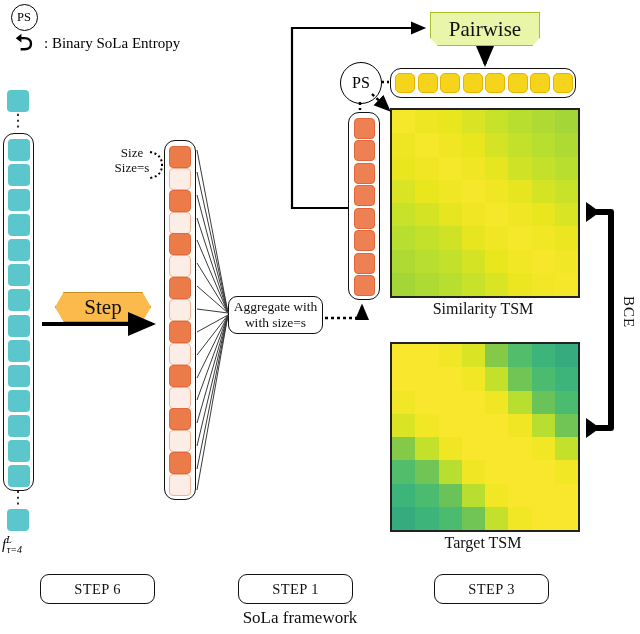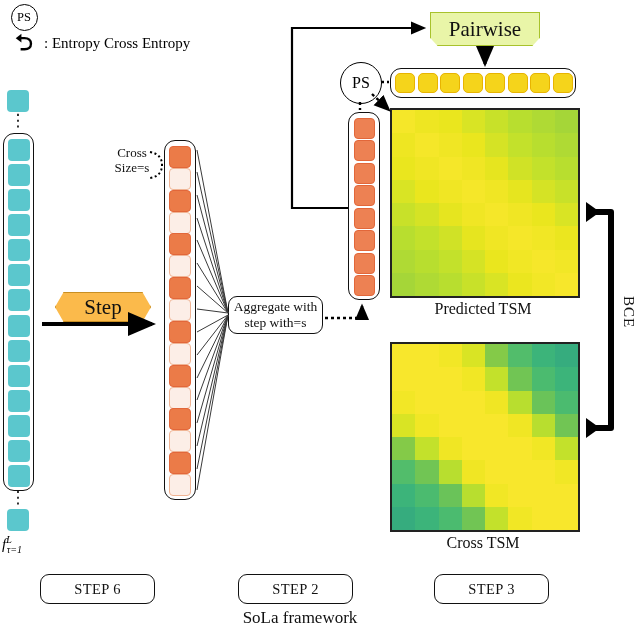--- a/index.html
+++ b/index.html
@@ -81,21 +81,21 @@
 <div class="abs" id="legend">
   <div class="legend-row">
     <span class="legend-icon">
       <span class="ps-circle">PS</span>
     </span>
   </div>
   <div class="legend-row">
     <span class="legend-icon">
       <span class="bce-glyph">⮌</span>
     </span>
-    <span class="legend-text">: Entropy Cross Entropy</span>
+    <span class="legend-text">: Binary SoLa Entropy</span>
   </div>
 </div>
 
 <div class="abs sq teal" style="left:7px;top:90px;width:22px;height:22px;"></div>
 <div class="abs dots-v" style="left:7px;top:118px;width:22px;height:14px;">⋮</div>
 
 <div class="abs pill" id="input-col" style="left:3px;top:133px;width:31px;height:358px;">
     <div class="abs sq teal" style="left: 4px; top: 5px; width: 22px; height: 22px;"></div>
     <div class="abs sq teal" style="left: 4px; top: 30.0769px; width: 22px; height: 22px;"></div>
     <div class="abs sq teal" style="left: 4px; top: 55.1538px; width: 22px; height: 22px;"></div>
@@ -109,29 +109,29 @@
     <div class="abs sq teal" style="left: 4px; top: 255.769px; width: 22px; height: 22px;"></div>
     <div class="abs sq teal" style="left: 4px; top: 280.846px; width: 22px; height: 22px;"></div>
     <div class="abs sq teal" style="left: 4px; top: 305.923px; width: 22px; height: 22px;"></div>
     <div class="abs sq teal" style="left: 4px; top: 331px; width: 22px; height: 22px;"></div>
   </div>
 
 <div class="abs dots-v" style="left:7px;top:495px;width:22px;height:14px;">⋮</div>
 <div class="abs sq teal" style="left:7px;top:509px;width:22px;height:22px;"></div>
 
 <div class="abs" style="left:2px;top:534px;width:50px;font-size:15px;font-style:italic;">
-  <span>f</span><sup style="font-size:10px;">L</sup><sub style="font-size:10px;margin-left:-5px;">τ=1</sub>
+  <span>f</span><sup style="font-size:10px;">L</sup><sub style="font-size:10px;margin-left:-5px;">τ=4</sub>
 </div>
 
 <div class="abs hexlabel sola" style="left:55px;top:292px;width:96px;height:30px;">
   <span>Step</span>
 </div>
 
 <div class="abs small-lbl" style="left:104px;top:146px;width:56px;">
-  <div>Cross</div>
+  <div>Size</div>
   <div><span>Size=s</span></div>
 </div>
 
 <div class="abs pill" id="mid-col" style="left:164px;top:140px;width:32px;height:360px;">
     <div class="abs sq orange" style="left: 4px; top: 5px; width: 22px; height: 22px;"></div>
     <div class="abs sq orange-lite" style="left: 4px; top: 26.8667px; width: 22px; height: 22px;"></div>
     <div class="abs sq orange" style="left: 4px; top: 48.7333px; width: 22px; height: 22px;"></div>
     <div class="abs sq orange-lite" style="left: 4px; top: 70.6px; width: 22px; height: 22px;"></div>
     <div class="abs sq orange" style="left: 4px; top: 92.4667px; width: 22px; height: 22px;"></div>
     <div class="abs sq orange-lite" style="left: 4px; top: 114.333px; width: 22px; height: 22px;"></div>
@@ -143,21 +143,21 @@
     <div class="abs sq orange-lite" style="left: 4px; top: 245.533px; width: 22px; height: 22px;"></div>
     <div class="abs sq orange" style="left: 4px; top: 267.4px; width: 22px; height: 22px;"></div>
     <div class="abs sq orange-lite" style="left: 4px; top: 289.267px; width: 22px; height: 22px;"></div>
     <div class="abs sq orange" style="left: 4px; top: 311.133px; width: 22px; height: 22px;"></div>
     <div class="abs sq orange-lite" style="left: 4px; top: 333px; width: 22px; height: 22px;"></div>
   </div>
 
 <div class="abs roundbox" style="left:228px;top:296px;width:95px;height:38px;">
   <div>
     <div>Aggregate with</div>
-    <div>step with=s</div>
+    <div>with size=s</div>
   </div>
 </div>
 
 <div class="abs pill" id="agg-col" style="left:348px;top:112px;width:32px;height:188px;">
     <div class="abs sq orange-plain" style="left: 5px; top: 5px; width: 21px; height: 21px;"></div>
     <div class="abs sq orange-plain" style="left: 5px; top: 27.4286px; width: 21px; height: 21px;"></div>
     <div class="abs sq orange-plain" style="left: 5px; top: 49.8571px; width: 21px; height: 21px;"></div>
     <div class="abs sq orange-plain" style="left: 5px; top: 72.2857px; width: 21px; height: 21px;"></div>
     <div class="abs sq orange-plain" style="left: 5px; top: 94.7143px; width: 21px; height: 21px;"></div>
     <div class="abs sq orange-plain" style="left: 5px; top: 117.143px; width: 21px; height: 21px;"></div>
@@ -245,21 +245,21 @@
       <div style="background: rgb(165, 214, 56);"></div>
       <div style="background: rgb(175, 218, 52);"></div>
       <div style="background: rgb(184, 222, 47);"></div>
       <div style="background: rgb(200, 225, 41);"></div>
       <div style="background: rgb(217, 228, 36);"></div>
       <div style="background: rgb(235, 230, 31);"></div>
       <div style="background: rgb(242, 231, 38);"></div>
       <div style="background: rgb(247, 231, 43);"></div>
     </div>
 </div>
-<div class="abs caption" style="left:390px;top:300px;width:186px;">Predicted TSM</div>
+<div class="abs caption" style="left:390px;top:300px;width:186px;">Similarity TSM</div>
 
 <div class="abs tsm" style="left:390px;top:342px;width:186px;height:186px;">
   <div class="tsm-grid" id="tsm-targ" style="grid-template-columns: repeat(8, 1fr); grid-template-rows: repeat(8, 1fr);">
       <div style="background: rgb(248, 231, 44);"></div>
       <div style="background: rgb(248, 231, 44);"></div>
       <div style="background: rgb(242, 231, 38);"></div>
       <div style="background: rgb(217, 228, 36);"></div>
       <div style="background: rgb(132, 202, 72);"></div>
       <div style="background: rgb(82, 189, 107);"></div>
       <div style="background: rgb(60, 180, 122);"></div>
@@ -315,29 +315,29 @@
       <div style="background: rgb(54, 172, 126);"></div>
       <div style="background: rgb(60, 180, 122);"></div>
       <div style="background: rgb(75, 187, 111);"></div>
       <div style="background: rgb(113, 197, 84);"></div>
       <div style="background: rgb(195, 225, 43);"></div>
       <div style="background: rgb(241, 231, 37);"></div>
       <div style="background: rgb(248, 231, 44);"></div>
       <div style="background: rgb(248, 231, 44);"></div>
     </div>
 </div>
-<div class="abs caption" style="left:390px;top:534px;width:186px;">Cross TSM</div>
+<div class="abs caption" style="left:390px;top:534px;width:186px;">Target TSM</div>
 
 <div class="abs bce-vert" style="left:620px;top:296px;">BCE</div>
 
 <div class="abs stepbox" style="left:40px;top:574px;width:115px;">
   <span>STEP 6</span>
 </div>
 <div class="abs stepbox" style="left:238px;top:574px;width:115px;">
-  <span>STEP 2</span>
+  <span>STEP 1</span>
 </div>
 <div class="abs stepbox" style="left:434px;top:574px;width:115px;">
   <span>STEP 3</span>
 </div>
 
 <div class="abs caption" style="left:200px;top:608px;width:200px;font-size:17px;">SoLa framework</div>
 
 <svg class="ov" viewBox="0 0 640 634">
   <defs>
     <marker id="ah" markerWidth="8" markerHeight="8" refX="6" refY="3" orient="auto">

